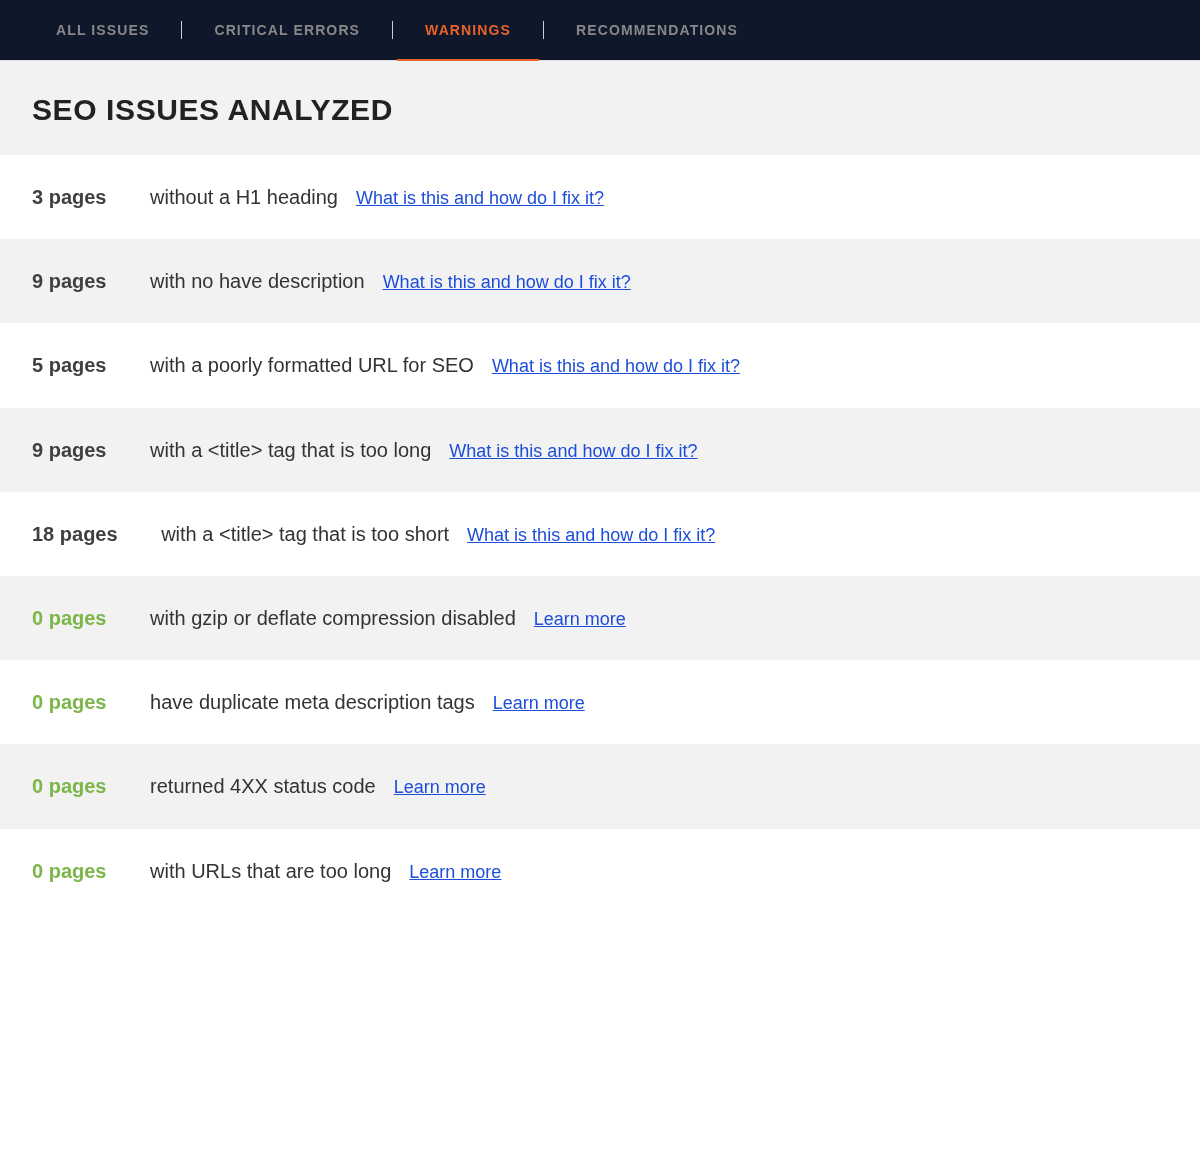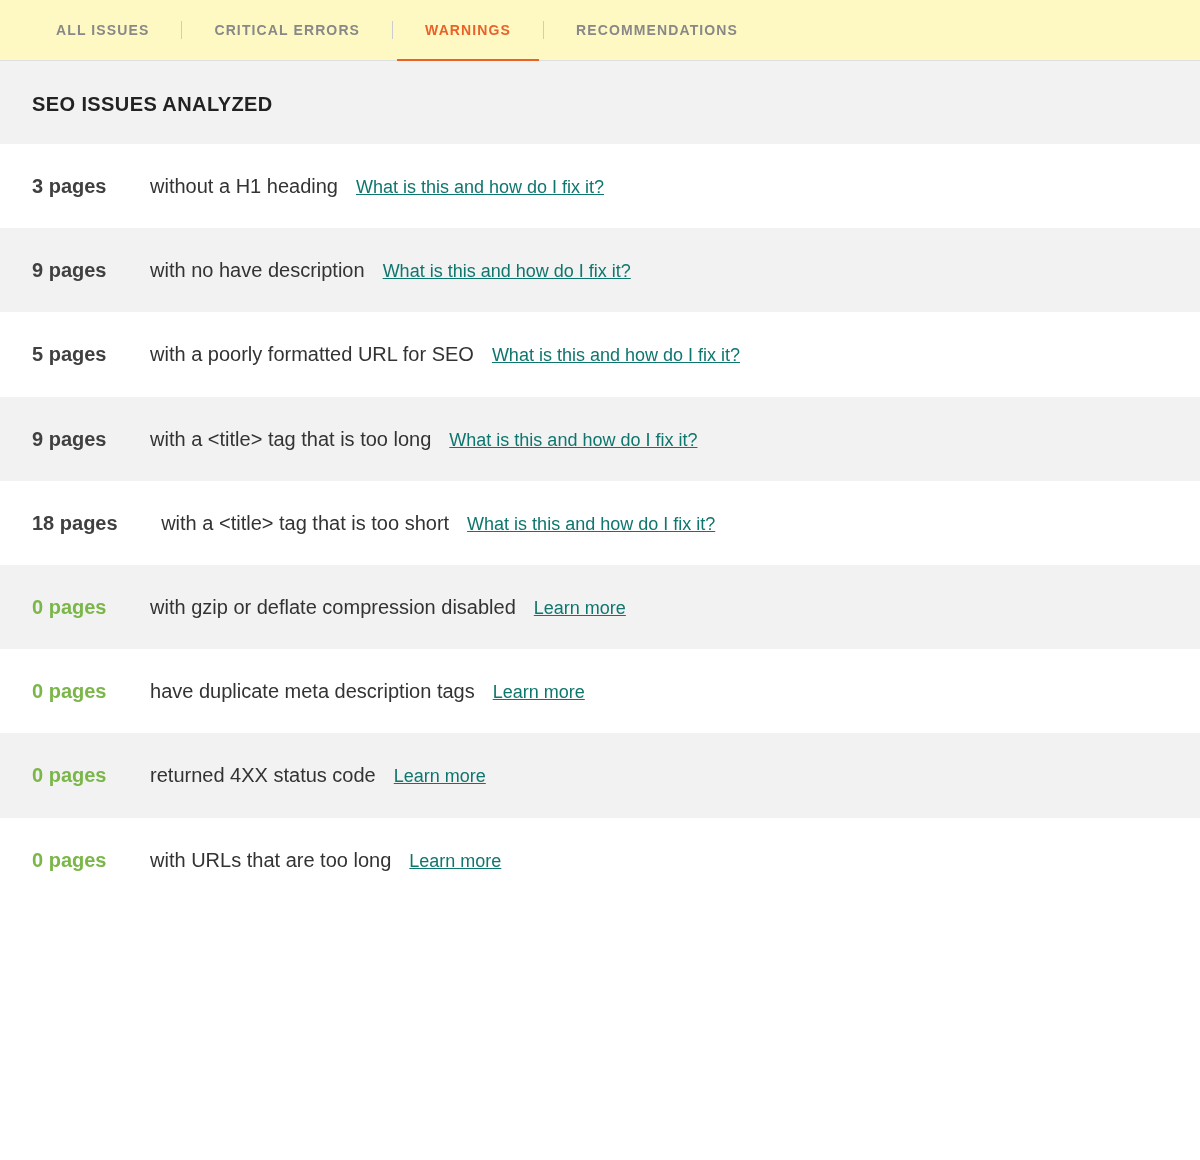--- a/index.html
+++ b/index.html
@@ -14,21 +14,21 @@
       width: 1200px;
       min-height: 1160px;
     }
 
     
     .nav-tabs {
       display: flex;
       align-items: center;
       border-bottom: 1px solid #e0e0e0;
       padding: 0 28px;
-      background: #fef9c3;
+      background: #0f172a;
     }
 
     .nav-tab {
       padding: 22px 28px;
       font-size: 14px;
       font-weight: 600;
       letter-spacing: 0.08em;
       text-transform: uppercase;
       color: #888888;
       cursor: pointer;
@@ -63,21 +63,21 @@
     }
 
     
     .header-section {
       background: #f2f2f2;
       padding: 32px 32px 28px 32px;
       margin-bottom: 0;
     }
 
     .section-title {
-      font-size: 20px;
+      font-size: 30px;
       font-weight: 800;
       color: #222222;
       letter-spacing: 0.02em;
       text-transform: uppercase;
     }
 
     
     .issue-row {
       padding: 28px 32px;
       font-size: 20px;
@@ -94,21 +94,21 @@
       color: #404040;
       font-weight: 600;
     }
 
     .issue-count.zero {
       color: #7ab648;
       font-weight: 600;
     }
 
     .issue-link {
-      color: #0f766e;
+      color: #1d4ed8;
       text-decoration: underline;
       cursor: pointer;
       margin-left: 18px;
       font-size: 18px;
     }
 
     .issue-text {
       color: #333333;
       font-weight: 400;
       margin-left: 38px;

